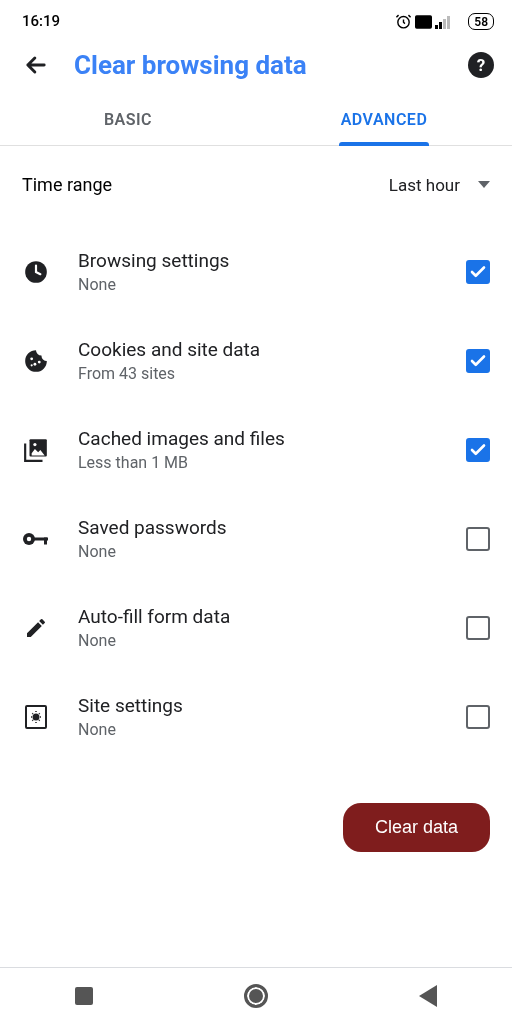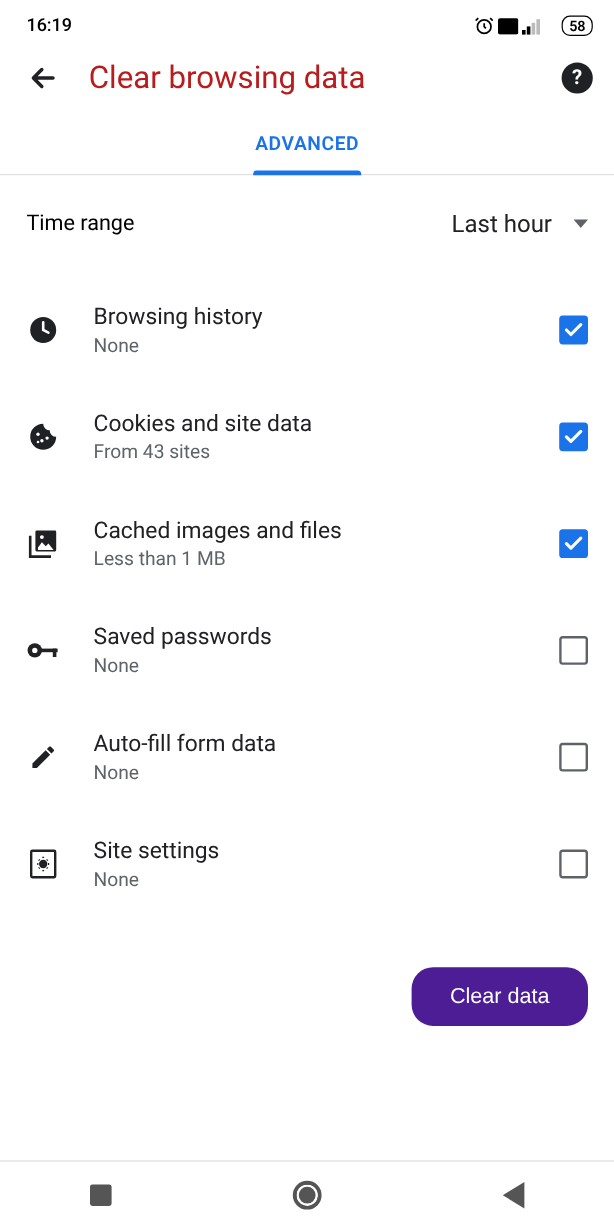--- a/index.html
+++ b/index.html
@@ -36,22 +36,22 @@
     .app-bar {
       display: flex;
       align-items: center;
       padding: 20px 18px 16px 22px;
       gap: 24px;
     }
     .back-arrow { width: 28px; height: 28px; cursor: pointer; }
     .page-title {
       flex: 1;
       font-size: 26px;
-      font-weight: 400;
-      color: #b91c1c;
+      font-weight: 700;
+      color: #3b82f6;
     }
     .help-icon {
       width: 26px; height: 26px;
       border-radius: 50%;
       background: #202124;
       color: #fff;
       display: flex;
       align-items: center;
       justify-content: center;
       font-weight: 700;
@@ -89,21 +89,21 @@
       display: flex;
       justify-content: space-between;
       align-items: center;
       padding: 28px 22px 24px 22px;
     }
     .time-range-label { font-size: 18px; color: #000000; }
     .time-range-select {
       display: flex;
       align-items: center;
       gap: 18px;
-      font-size: 20px;
+      font-size: 17px;
       color: #202124;
       cursor: pointer;
       margin-left: 12px;
     }
     .dropdown-triangle {
       width: 0; height: 0;
       border-left: 6px solid transparent;
       border-right: 6px solid transparent;
       border-top: 7px solid #5f6368;
     }
@@ -138,21 +138,21 @@
       border-color: #1a73e8;
     }
     .checkbox.checked svg { display: block; }
     .checkbox svg { display: none; }
     .clear-btn-wrap {
       display: flex;
       justify-content: flex-end;
       padding: 34px 22px 0 22px;
     }
     .clear-btn {
-      background: #4c1d95;
+      background: #7f1d1d;
       color: #fff;
       border: none;
       border-radius: 18px;
       padding: 14px 32px;
       font-size: 18px;
       cursor: pointer;
       margin-left: 47px;
     }
     .divider-bottom {
       position: absolute;
@@ -208,20 +208,21 @@
 
 <div class="app-bar">
   <svg class="back-arrow" viewBox="0 0 24 24" fill="none" stroke="#202124" stroke-width="2.5" stroke-linecap="round" stroke-linejoin="round">
       <path d="M19 12H5M11 18l-6-6 6-6"></path>
     </svg>
   <h1 class="page-title">Clear browsing data</h1>
   <div class="help-icon">?</div>
 </div>
 
 <div class="tabs">
+  <div class="tab">BASIC</div>
   <div class="tab active">ADVANCED</div>
 </div>
 
 <div class="time-range-row">
   <span class="time-range-label">Time range</span>
   <div class="time-range-select">
     <span>Last hour</span>
     <div class="dropdown-triangle"></div>
   </div>
 </div>
@@ -229,21 +230,21 @@
 <div class="list">
 
   <div class="item">
     <div class="item-icon">
       <svg width="26" height="26" viewBox="0 0 24 24" fill="#202124">
           <circle cx="12" cy="12" r="10"></circle>
           <path d="M12 6v6l4 2" stroke="#fff" stroke-width="2" fill="none" stroke-linecap="round"></path>
         </svg>
     </div>
     <div class="item-text">
-      <div class="item-title">Browsing history</div>
+      <div class="item-title">Browsing settings</div>
       <div class="item-sub">None</div>
     </div>
     <div class="checkbox checked">
       <svg width="18" height="18" viewBox="0 0 24 24" fill="none" stroke="#fff" stroke-width="3.5" stroke-linecap="round" stroke-linejoin="round">
           <polyline points="20 6 9 17 4 12"></polyline>
         </svg>
     </div>
   </div>
 
   <div class="item">

